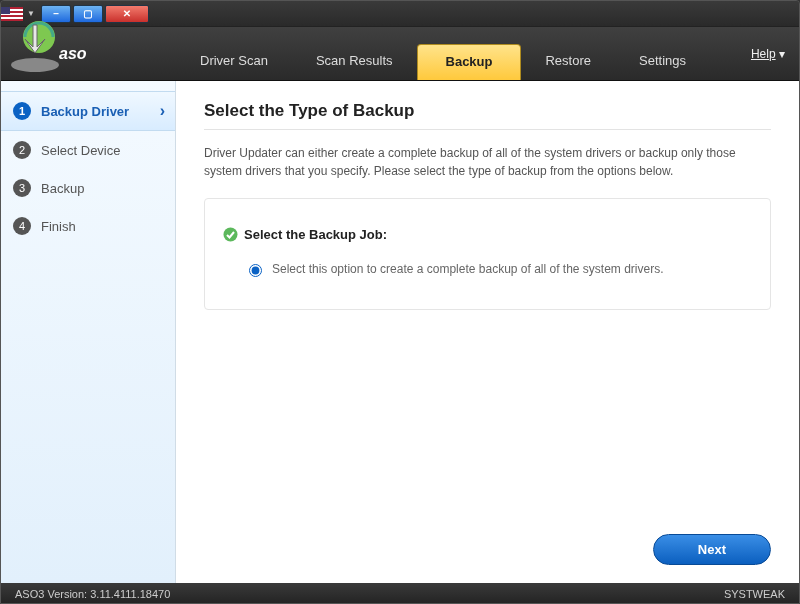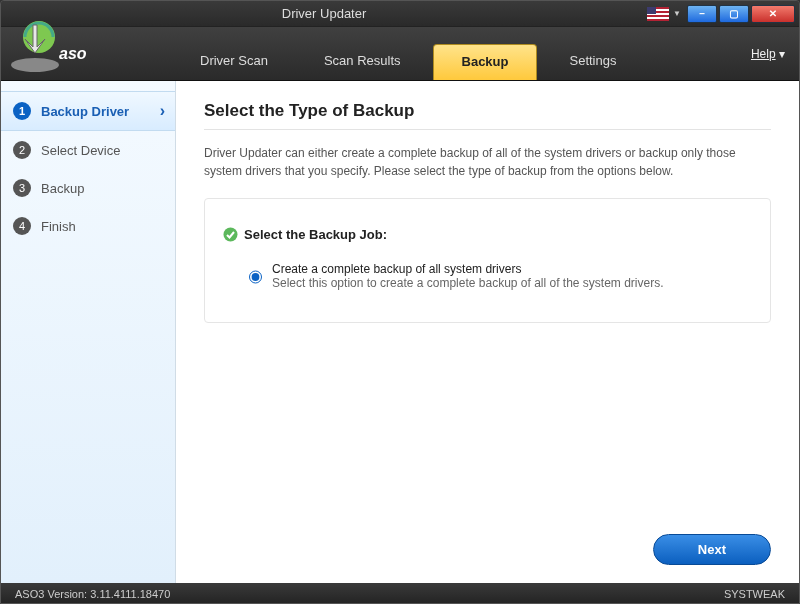--- a/index.html
+++ b/index.html
@@ -40,21 +40,21 @@
       background: linear-gradient(to bottom, #404040 0%, #2a2a2a 100%);
       display: flex;
       align-items: flex-end;
       padding: 0 0 0 0;
       border-bottom: 1px solid #111;
       position: relative;
     }
     .logo-area { width: 175px; display: flex; align-items: center; height: 100%; padding-left: 8px; }
     .logo-icon { width: 60px; height: 60px; margin-top: -18px; margin-left: -4px; }
     .brand { color: #fff; font-style: italic; font-size: 16px; font-weight: bold; margin-left: -6px; }
-    .tabs { display: flex; align-items: flex-end; height: 100%; gap: 8px; }
+    .tabs { display: flex; align-items: flex-end; height: 100%; gap: 0; }
     .tab {
       color: #ddd; font-size: 13px; padding: 10px 24px 12px;
       cursor: pointer;
     }
     .tab.active {
       background: linear-gradient(to bottom, #ffe38a 0%, #ffc93c 100%);
       color: #222; font-weight: 600;
       border-radius: 4px 4px 0 0;
       border: 1px solid #ae8b1f; border-bottom: none;
       padding: 9px 28px 11px;
@@ -128,21 +128,20 @@
     .statusbar {
       height: 22px; background: linear-gradient(to bottom, #3a3a3a, #222);
       color: #ccc; font-size: 11px; display: flex; align-items: center; padding: 0 14px;
       justify-content: space-between;
     }
   </style>
 </head>
 <body>
 
 <div class="titlebar">
-  <div class="title">Driver Updater</div>
   <span class="flag">
     <svg viewBox="0 0 22 14">
         <rect width="22" height="14" fill="#b22234"></rect>
         <rect y="2" width="22" height="2" fill="#fff"></rect>
         <rect y="6" width="22" height="2" fill="#fff"></rect>
         <rect y="10" width="22" height="2" fill="#fff"></rect>
         <rect width="9" height="7" fill="#3c3b6e"></rect>
       </svg>
   </span>
   <span class="flag-dd">▼</span>
@@ -160,20 +159,21 @@
         <path d="M20 22 a14 14 0 0 1 28 0" fill="none" stroke="#4a8" stroke-width="3"></path>
         <path d="M28 10 L28 32 L20 24 L30 38 L40 24 L32 32 L32 10 Z" fill="#e8e8e8" stroke="#666"></path>
       </svg>
     </span>
     <span class="brand">aso</span>
   </div>
   <div class="tabs">
     <div class="tab">Driver Scan</div>
     <div class="tab">Scan Results</div>
     <div class="tab active">Backup</div>
+    <div class="tab">Restore</div>
     <div class="tab">Settings</div>
   </div>
   <div class="help-area">
     <span>Help</span> ▾
   </div>
 </div>
 
 <div class="mainrow">
 
   <div class="sidebar">
@@ -209,21 +209,20 @@
               <circle cx="7.5" cy="7.5" r="7" fill="#5cb85c"></circle>
               <path d="M4 8 L6.5 10.5 L11 5" stroke="#fff" stroke-width="2" fill="none"></path>
             </svg>
         </span>
         <span>Select the Backup Job:</span>
       </div>
 
       <label class="option">
         <input type="radio" name="job" checked="" style="">
         <div>
-          <div class="opt-title">Create a complete backup of all system drivers</div>
           <div class="opt-sub">Select this option to create a complete backup of all of the system drivers.</div>
         </div>
       </label>
 
     </div>
 
     <div class="next-btn">Next</div>
   </div>
 </div>
 

